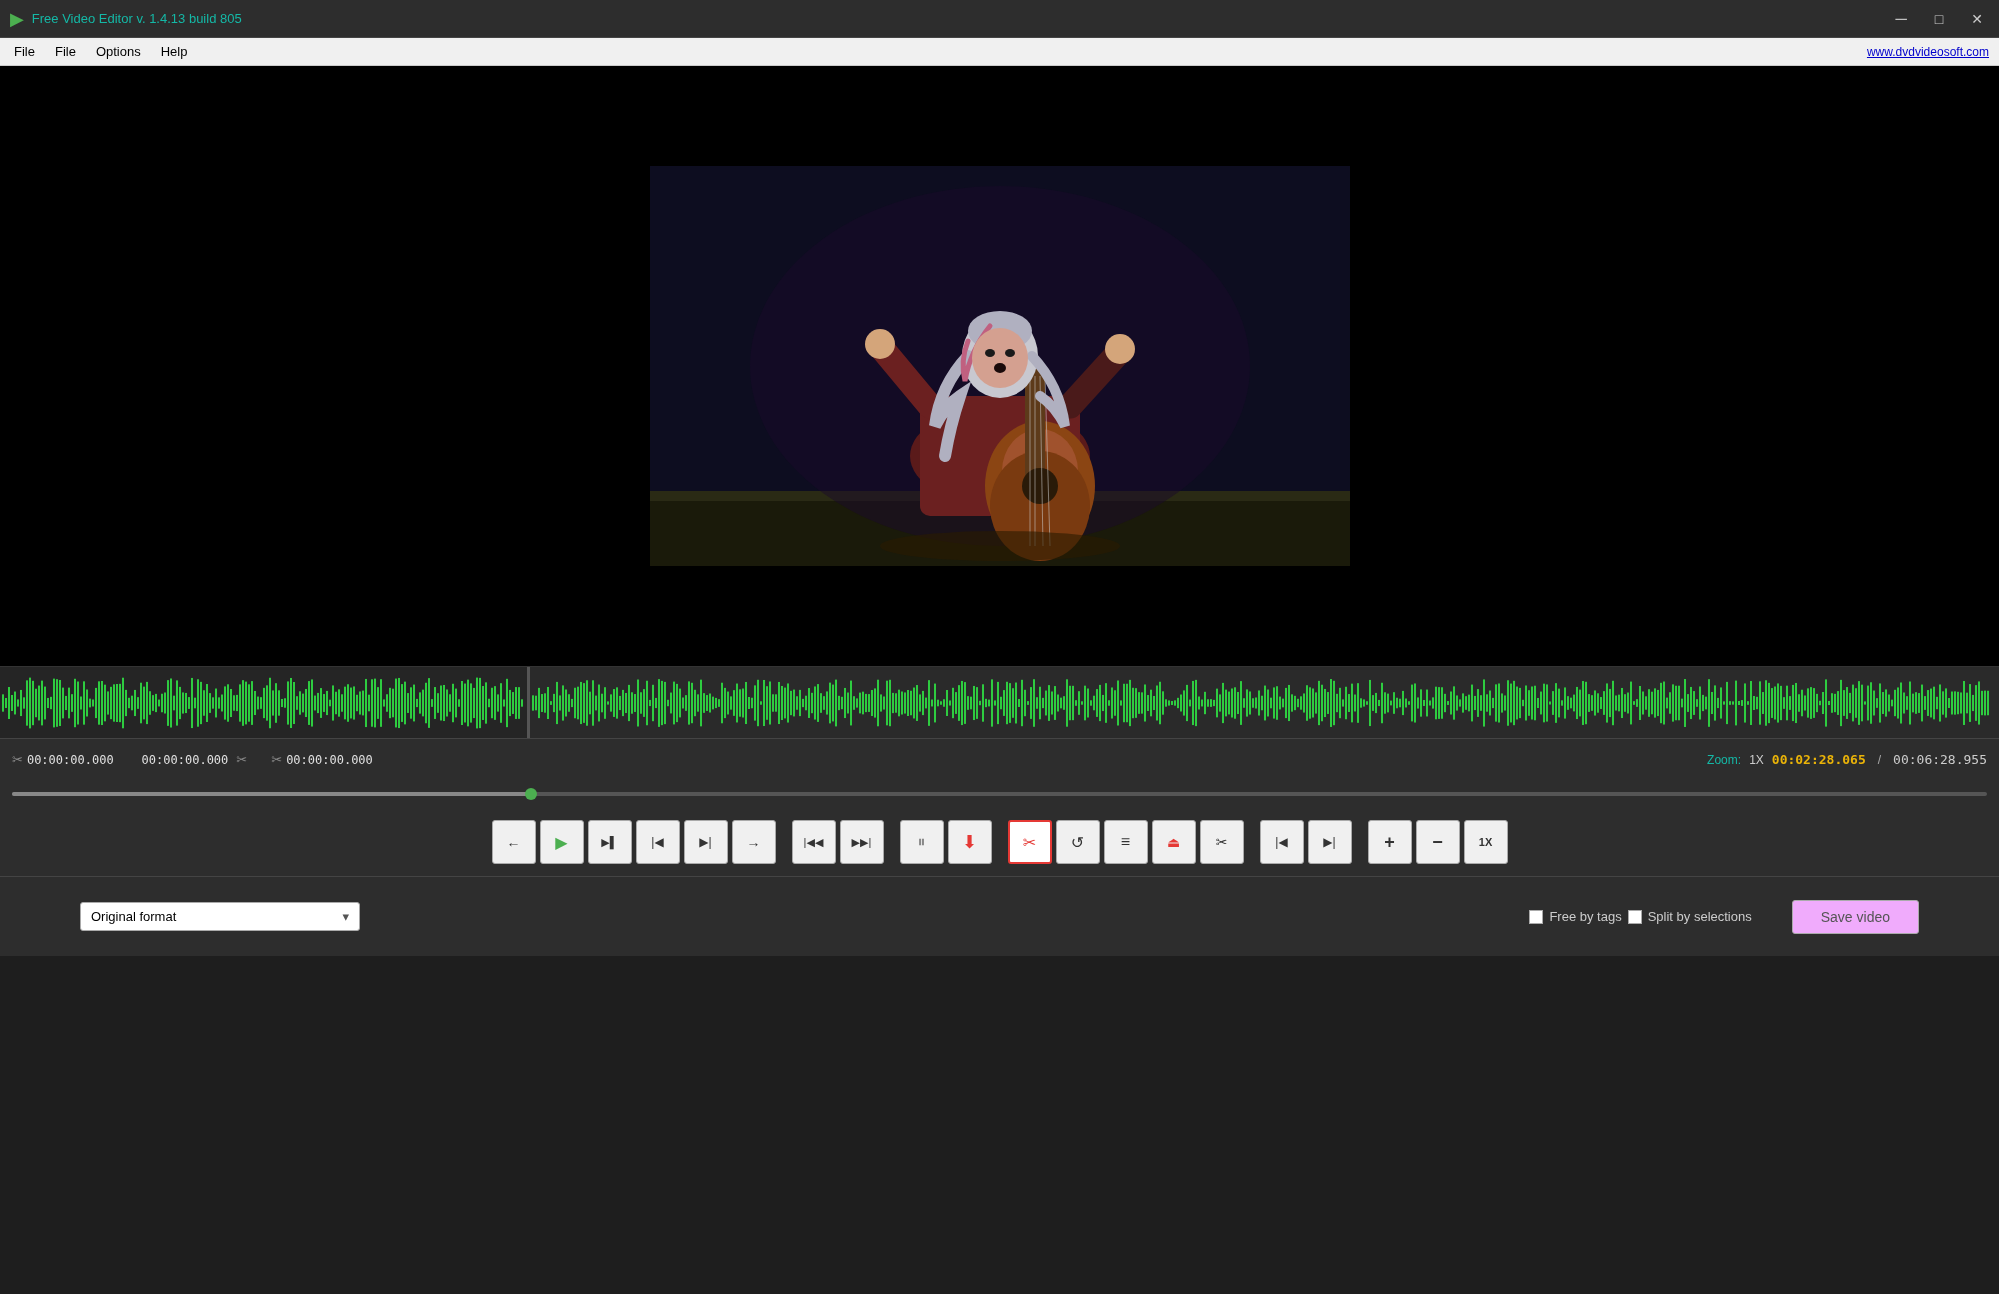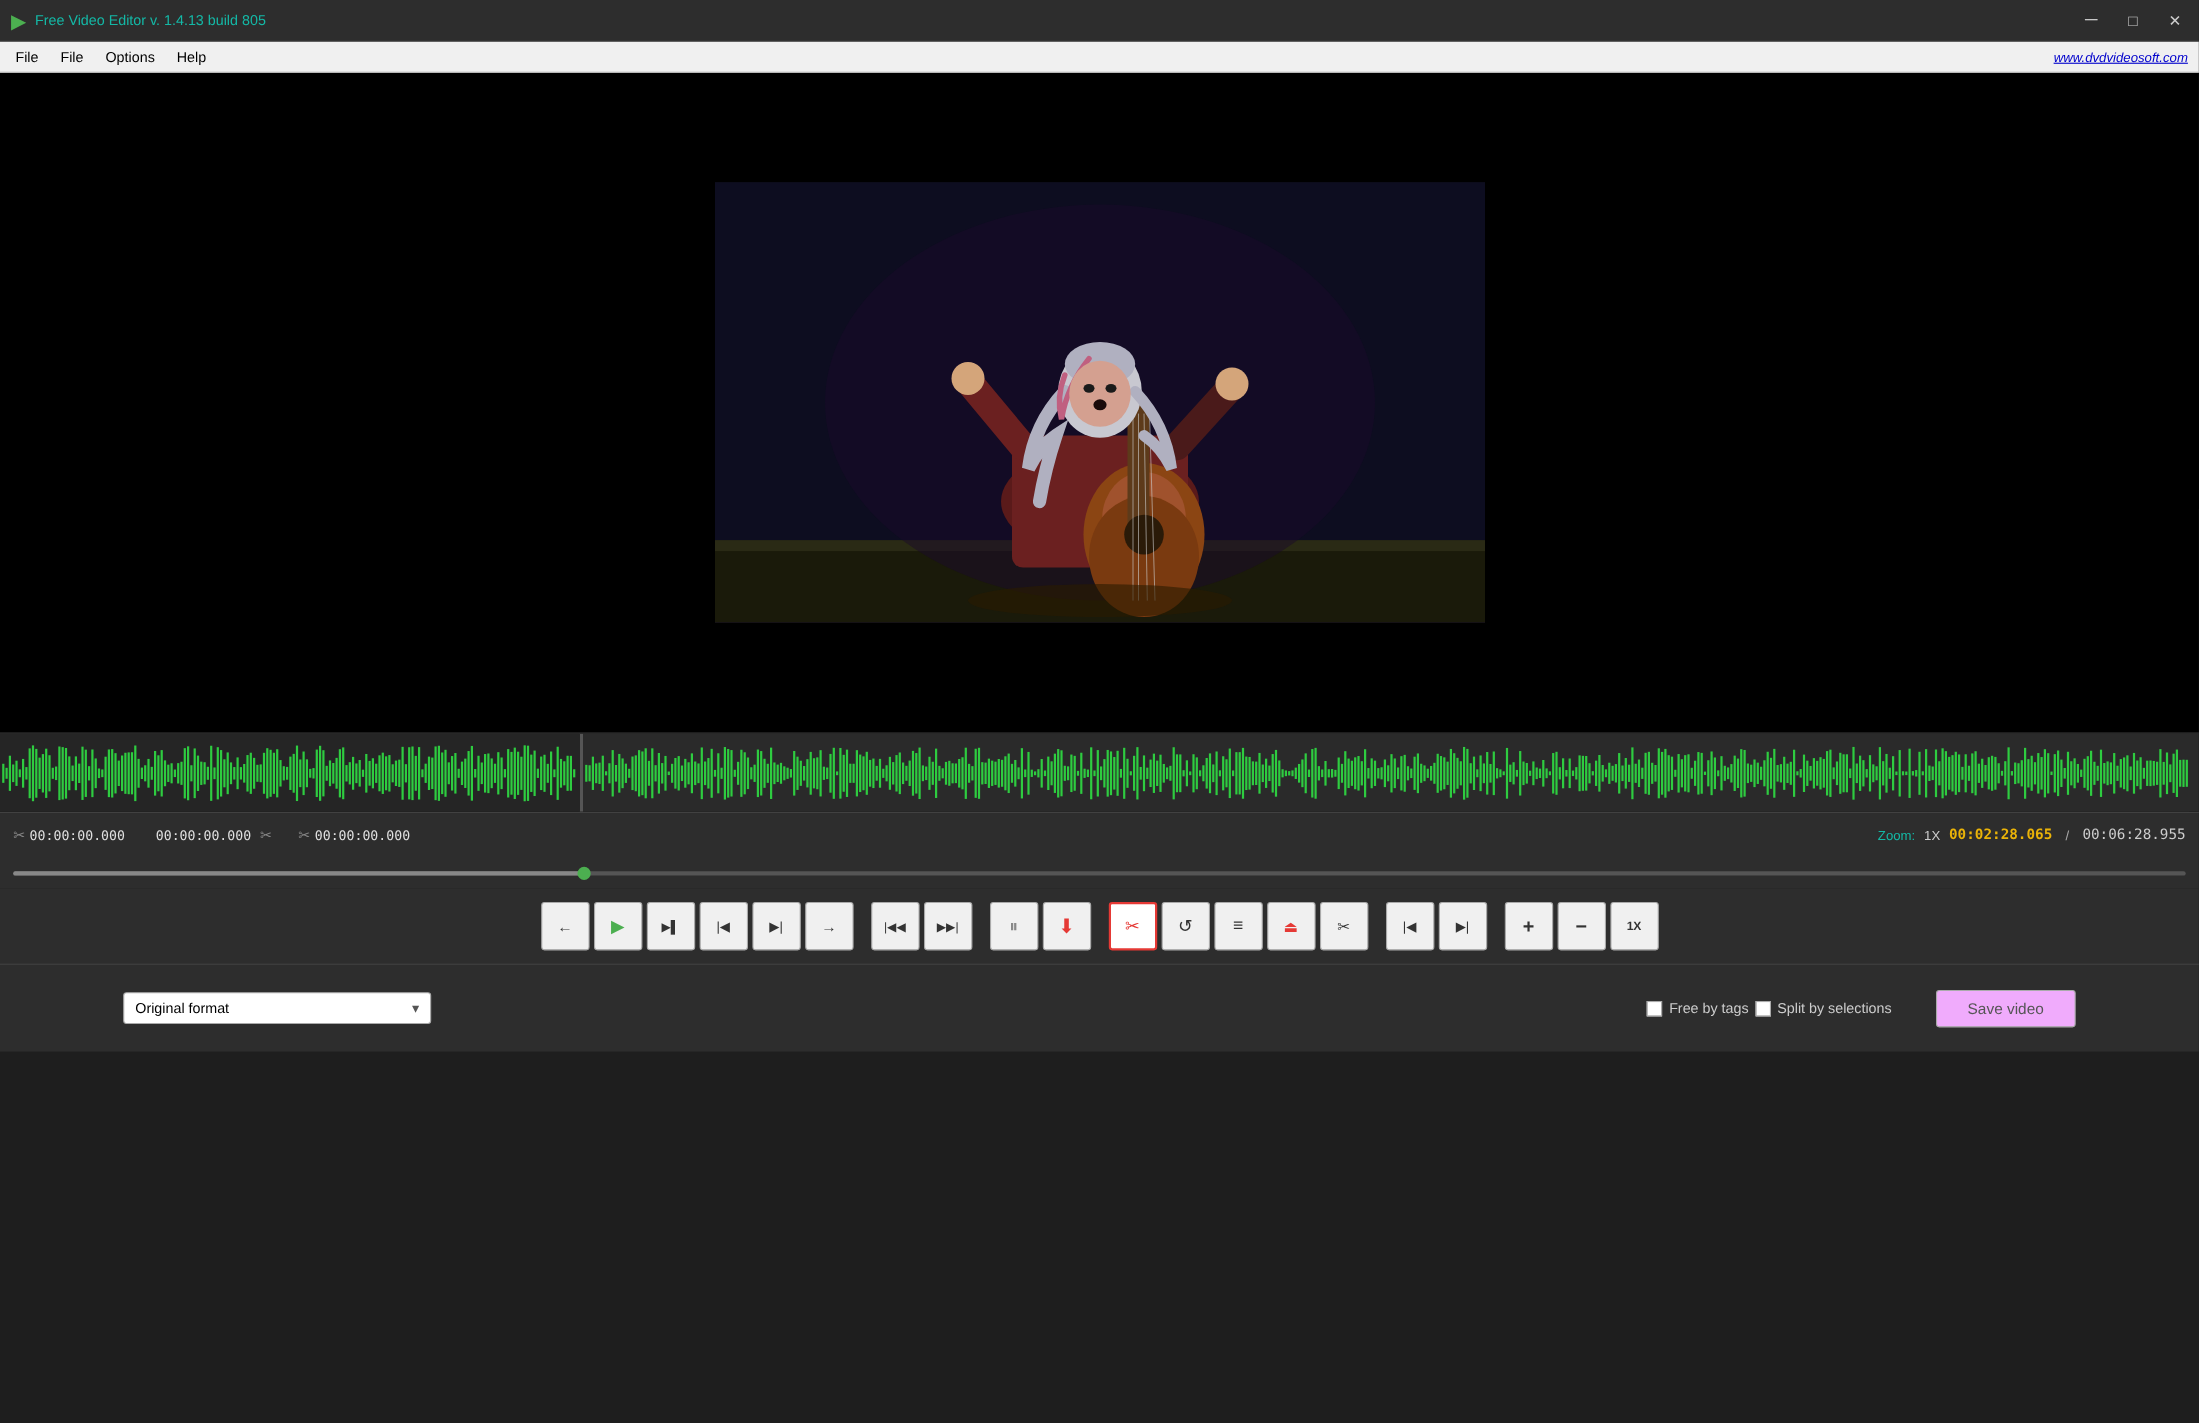--- a/index.html
+++ b/index.html
@@ -53,21 +53,20 @@
       color: #000;
       cursor: pointer;
     }
     #menu-bar .website-link {
       position: absolute;
       right: 10px;
       font-size: 12px;
       color: #0000cc;
       text-decoration: underline;
       cursor: pointer;
-      font-style: italic;
     }
     
     #video-area {
       background: #000;
       height: 600px;
       display: flex;
       align-items: center;
       justify-content: center;
     }
     #video-preview {
@@ -209,21 +208,21 @@
     }
     .ctrl-group-sep {
       width: 8px;
     }
     
     #bottom-bar {
       background: #2d2d2d;
       height: 80px;
       display: flex;
       align-items: center;
-      padding: 0 112px;
+      padding: 0 80px;
       gap: 20px;
       border-top: 1px solid #444;
     }
     .format-dropdown {
       display: flex;
       align-items: center;
     }
     .format-select {
       background: #fff;
       border: 1px solid #aaa;

